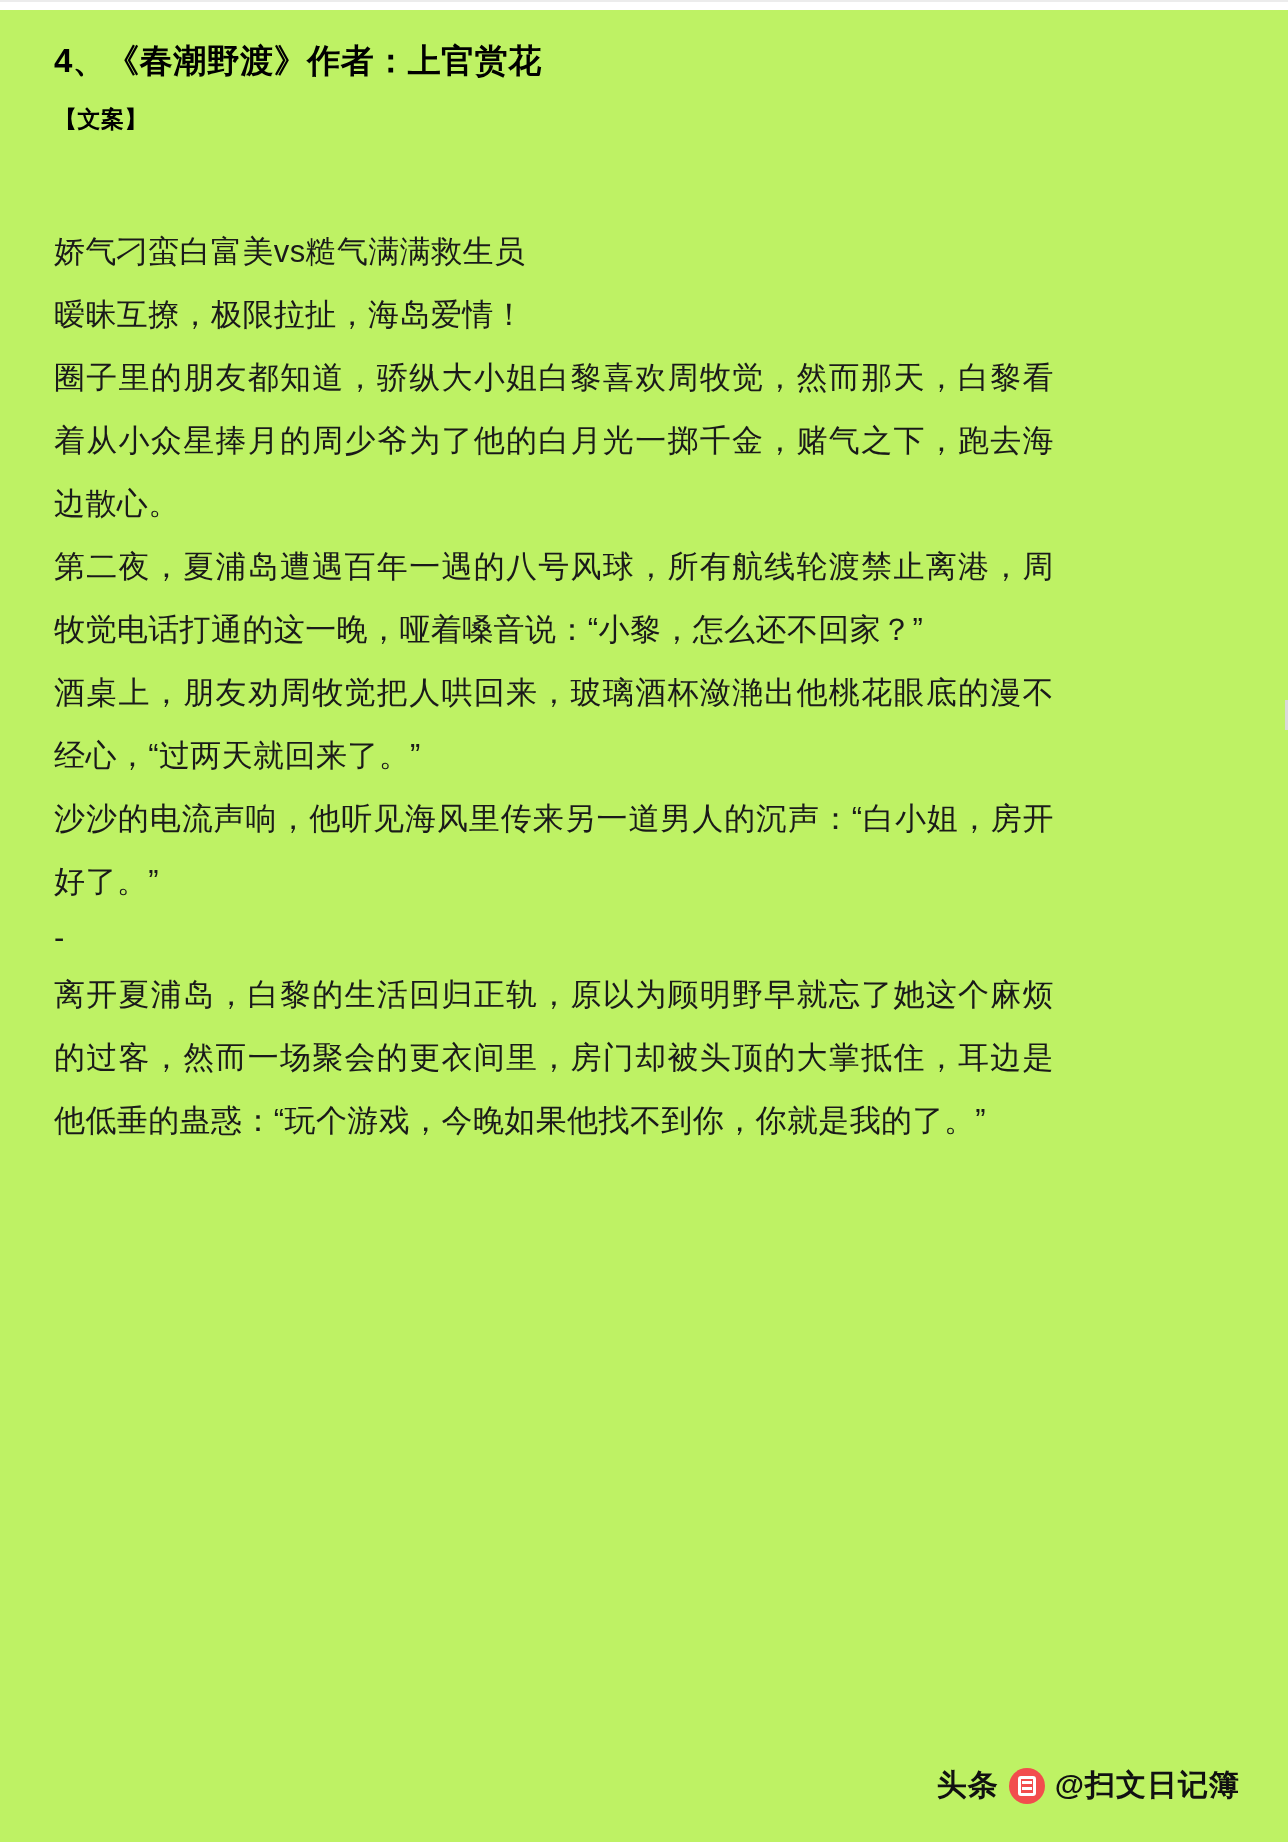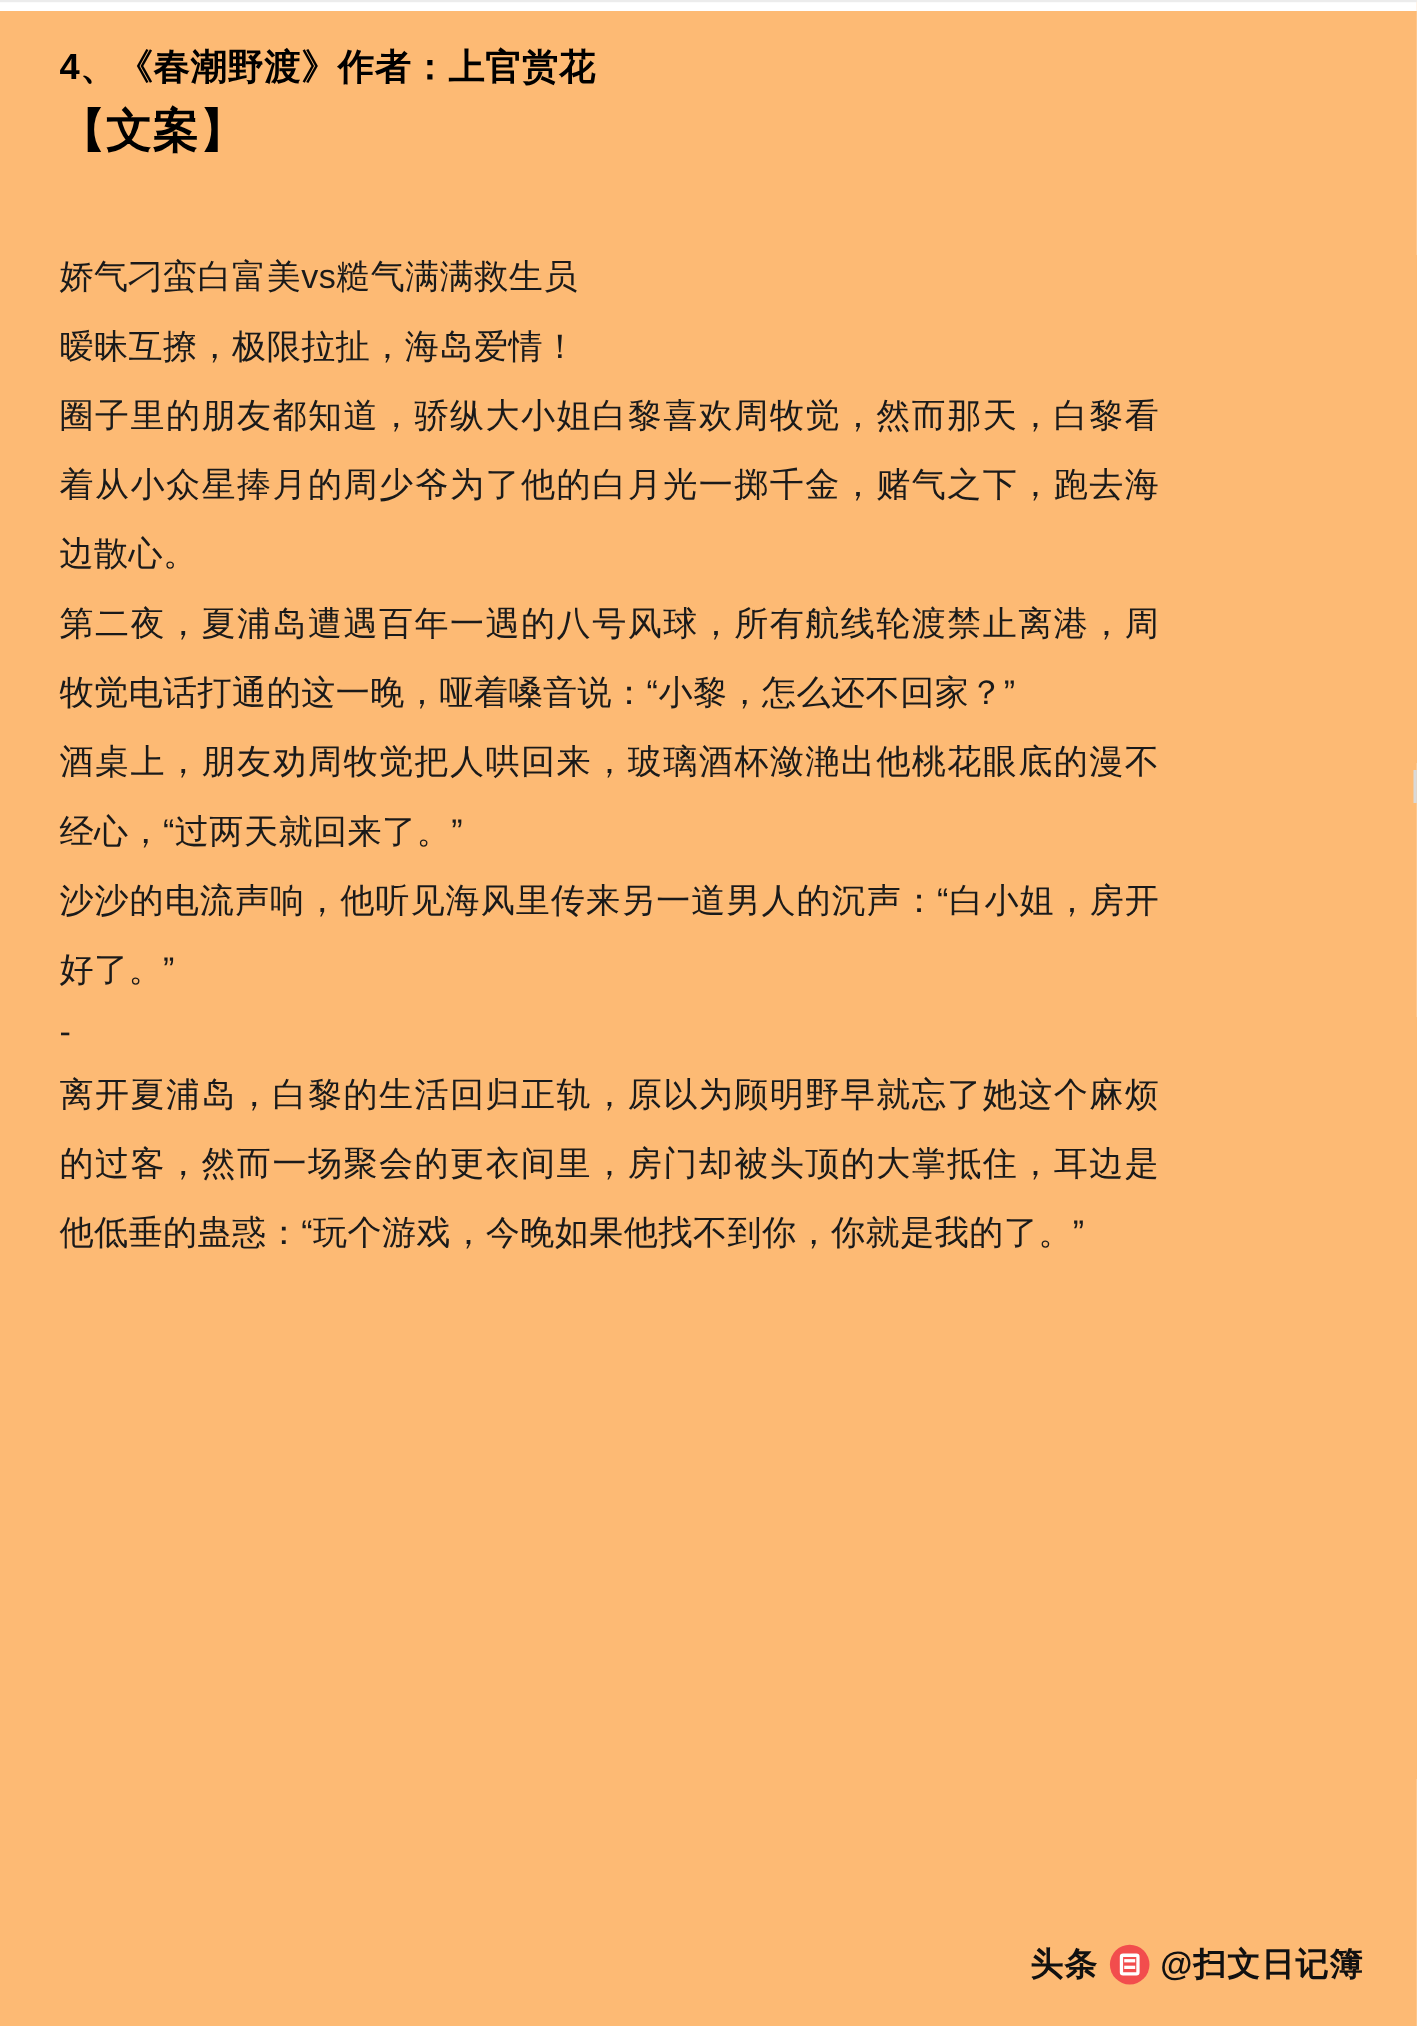--- a/index.html
+++ b/index.html
@@ -14,21 +14,21 @@
     font-family: "Liberation Sans", "DejaVu Sans", sans-serif;
     color: #1a1a1a;
     overflow: hidden;
   }
   .page {
     position: absolute;
     left: 0;
     top: 0;
     width: 1288px;
     height: 1842px;
-    background: #fdba74;
+    background: #bef264;
   }
   
   .top-rule {
     position: absolute;
     left: 0;
     top: 0;
     width: 1288px;
     height: 8px;
     background: #ffffff;
     border-top: 2px solid #ececec;
@@ -42,21 +42,21 @@
   .title {
     font-weight: bold;
     font-size: 33px;
     line-height: 54px;
     letter-spacing: 0.5px;
     color: #000000;
     white-space: nowrap;
   }
   .subtitle {
     font-weight: bold;
-    font-size: 42px;
+    font-size: 23px;
     line-height: 54px;
     letter-spacing: 0.5px;
     color: #000000;
     margin-top: 4px;
   }
   .body-block {
     margin-top: 74px;
     width: 1000px;
   }
   .para {

